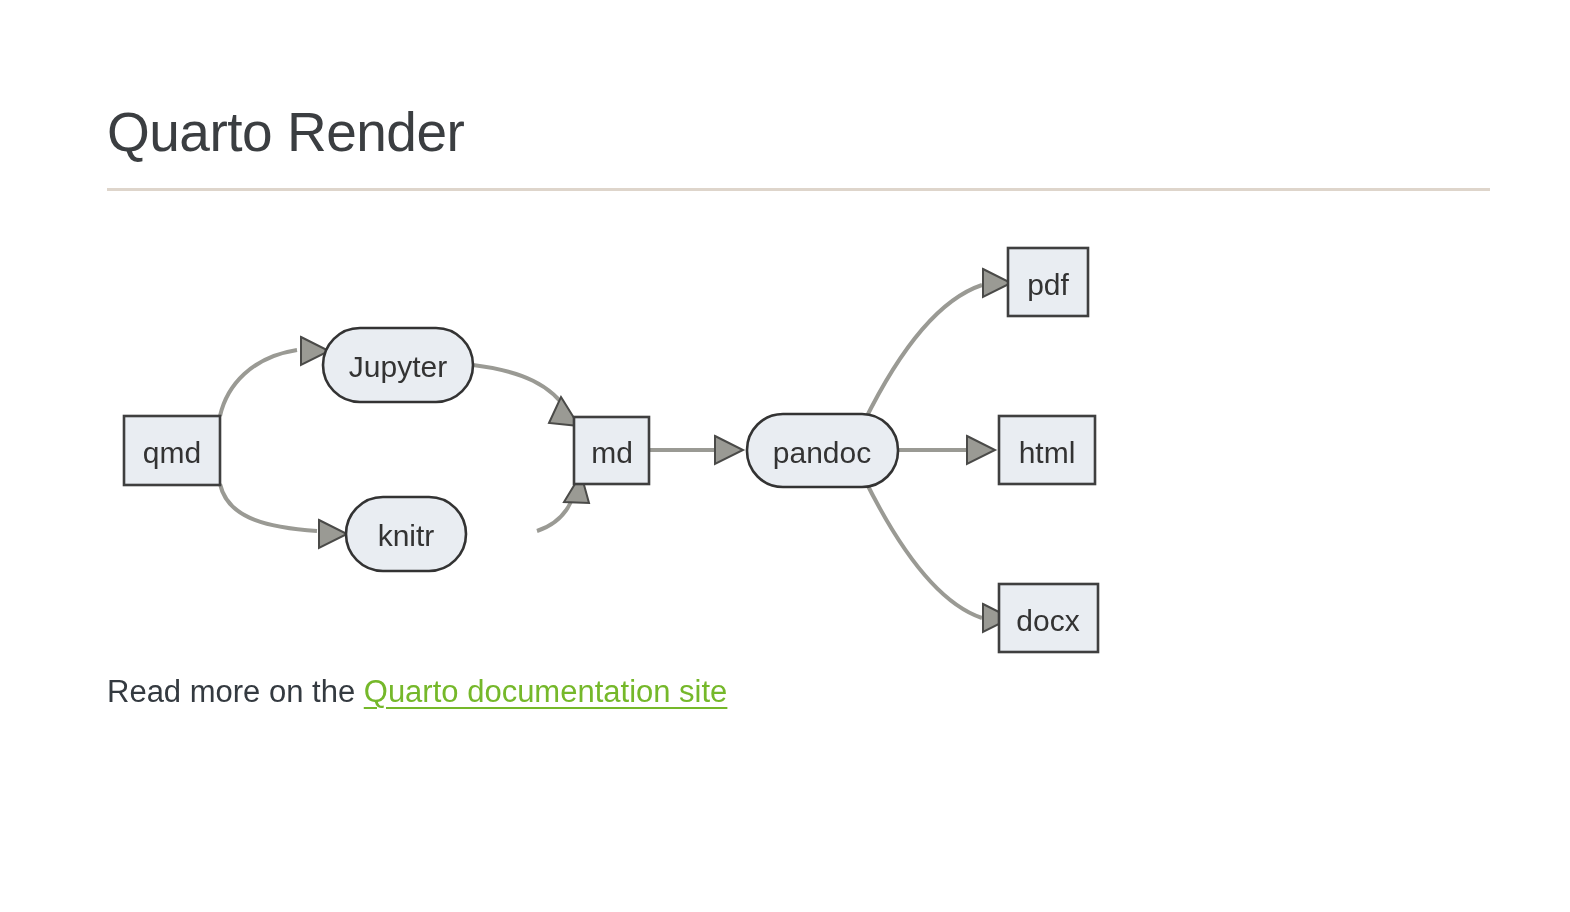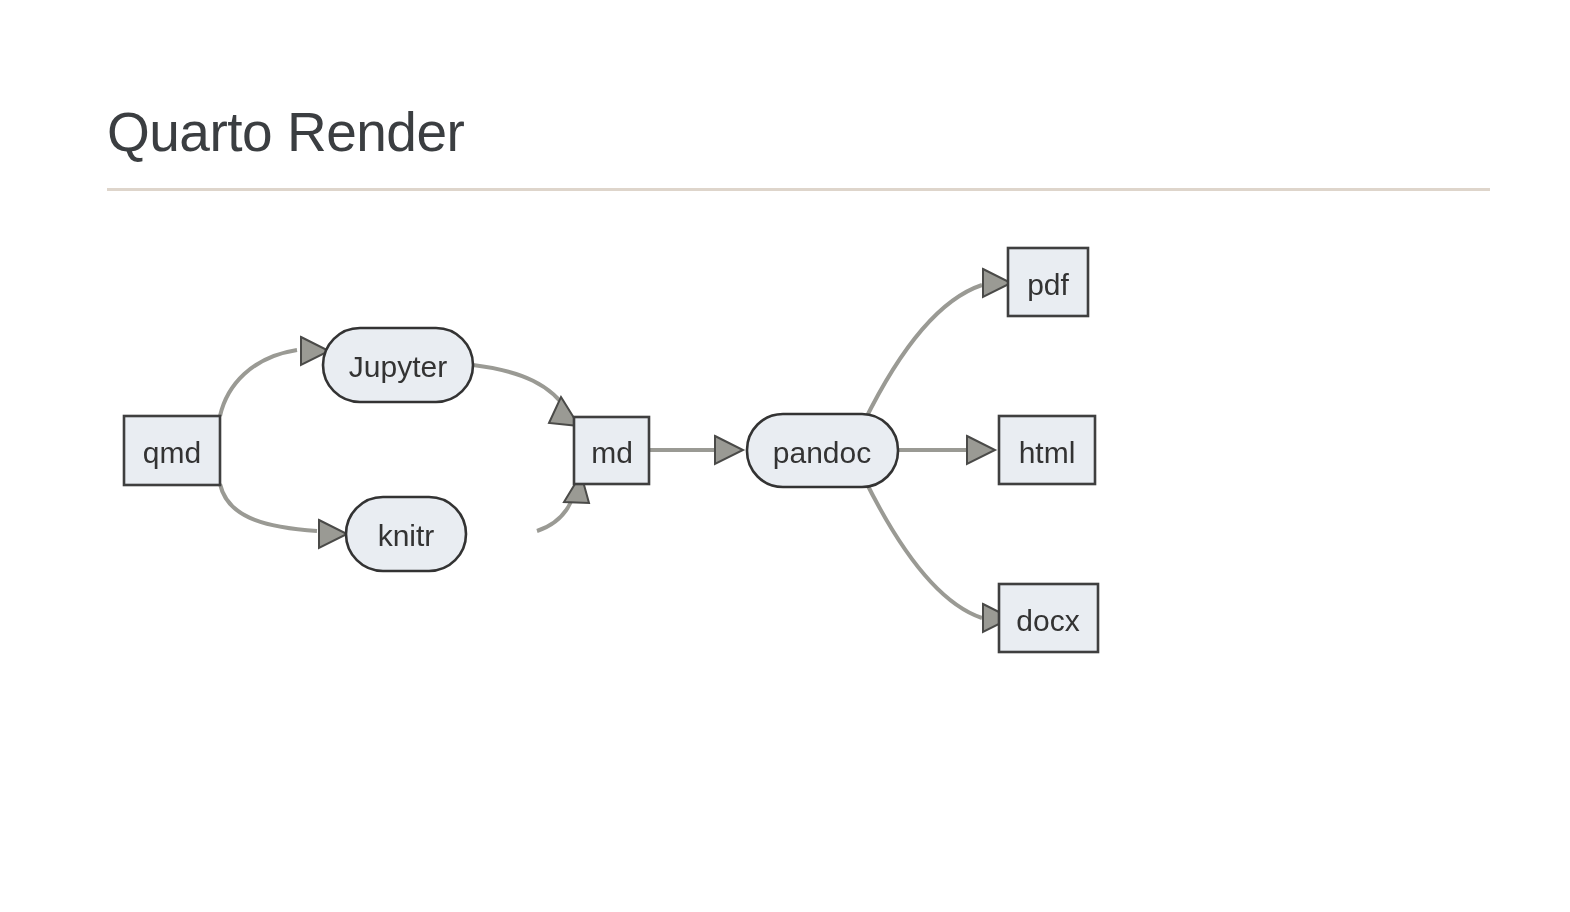--- a/index.html
+++ b/index.html
@@ -191,14 +191,15 @@
       </g>
 
       <g>
         <rect class="node-rect" x="892" y="359" width="99" height="68" rx="0"></rect>
         <text class="node-text" x="941" y="395">docx</text>
       </g>
 
     </svg>
   </div>
 
+  <div class="footer-text"><span>Read more on the </span><span class="doc-link">Quarto documentation site</span></div>
 
 </div>
 
 </body></html>

